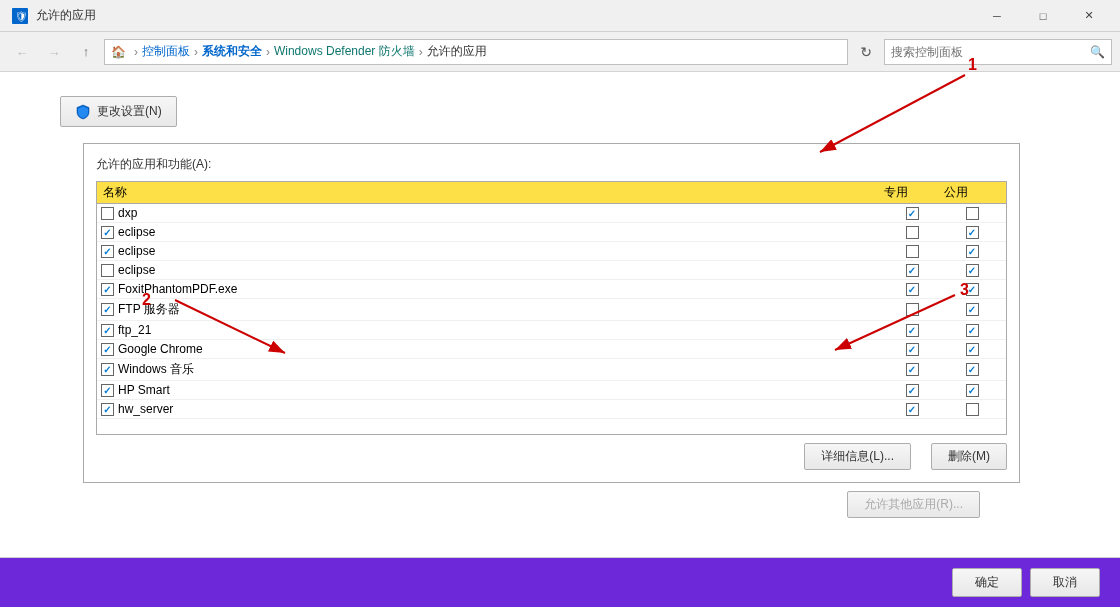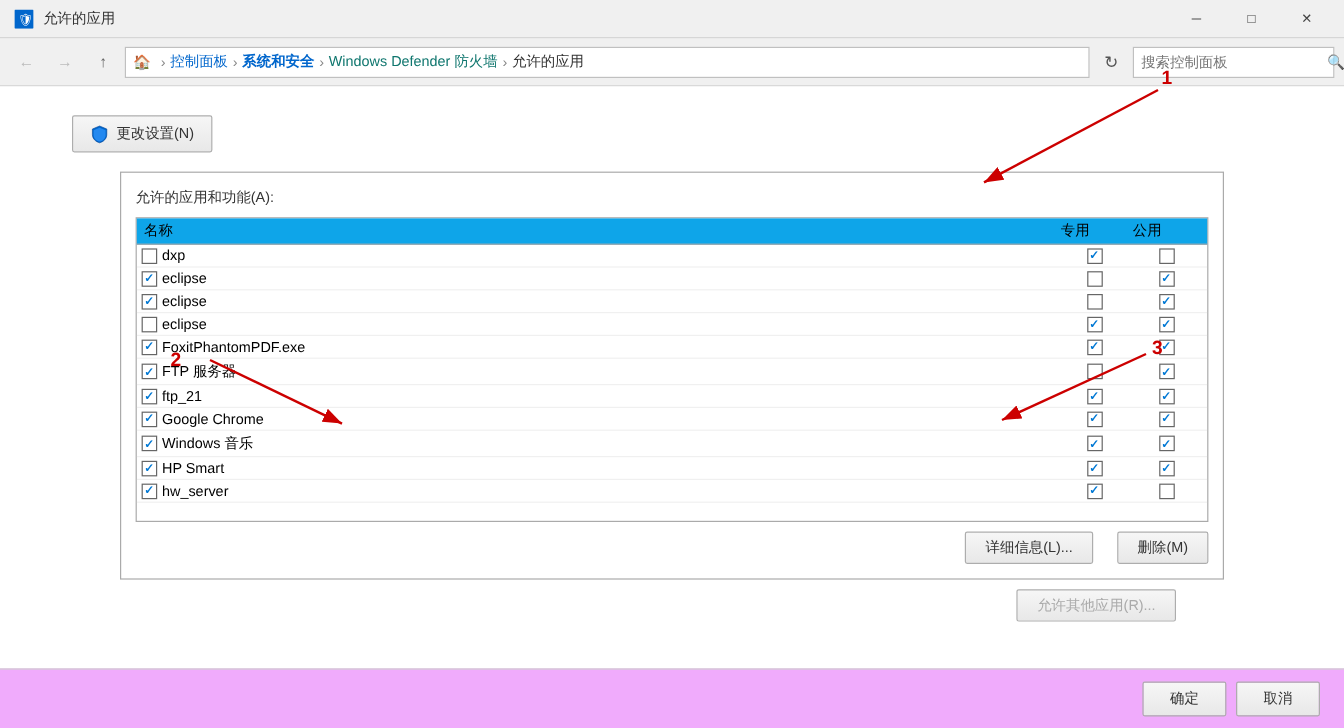--- a/index.html
+++ b/index.html
@@ -83,21 +83,21 @@
       border: 1px solid #c0c0c0;
       background: white;
       display: flex;
       align-items: center;
       padding: 0 6px;
       font-size: 12px;
       color: #333;
     }
     .breadcrumb-sep { color: #888; margin: 0 4px; }
     .search-box {
-      width: 168px;
+      width: 228px;
       height: 26px;
       border: 1px solid #c0c0c0;
       background: white;
       display: flex;
       align-items: center;
       padding: 0 6px;
     }
     .search-box input {
       border: none;
       outline: none;
@@ -154,38 +154,38 @@
       color: #333;
       border-radius: 2px;
       position: relative;
     }
 
     
     .panel {
       border: 1px solid #aaa;
       background: white;
       padding: 12px;
-      margin-left: 40px;
+      margin-left: 23px;
       margin-right: 40px;
     }
     .panel-label {
       font-size: 12px;
       margin-bottom: 8px;
       color: #333;
     }
     .app-list {
       border: 1px solid #aaa;
       width: 100%;
       background: white;
     }
     .list-header {
       display: grid;
       grid-template-columns: 1fr 60px 60px 16px;
       border-bottom: 1px solid #aaa;
-      background: #0ea5e9;
+      background: #fde047;
       padding: 2px 4px;
       font-size: 12px;
     }
     .list-header-name { padding-left: 2px; }
     .list-header-col { text-align: center; }
     .list-body {
       height: 230px;
       overflow-y: scroll;
       overflow-x: hidden;
     }
@@ -257,21 +257,21 @@
       border-radius: 2px;
     }
 
     
     .dialog-bottom {
       position: absolute;
       bottom: 0;
       left: 0;
       right: 0;
       height: 50px;
-      background: #f0abfc;
+      background: #6d28d9;
       border-top: 1px solid #d0d0d0;
       display: flex;
       align-items: center;
       justify-content: flex-end;
       padding: 0 20px;
       gap: 8px;
     }
     .dialog-btn {
       padding: 5px 20px;
       border: 1px solid #adadad;

